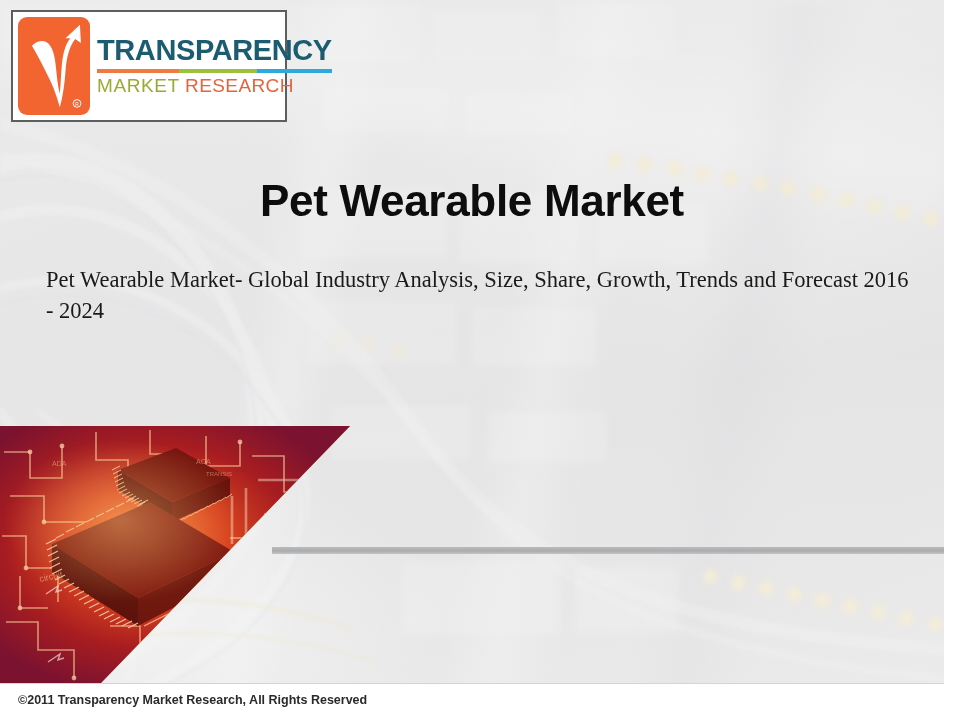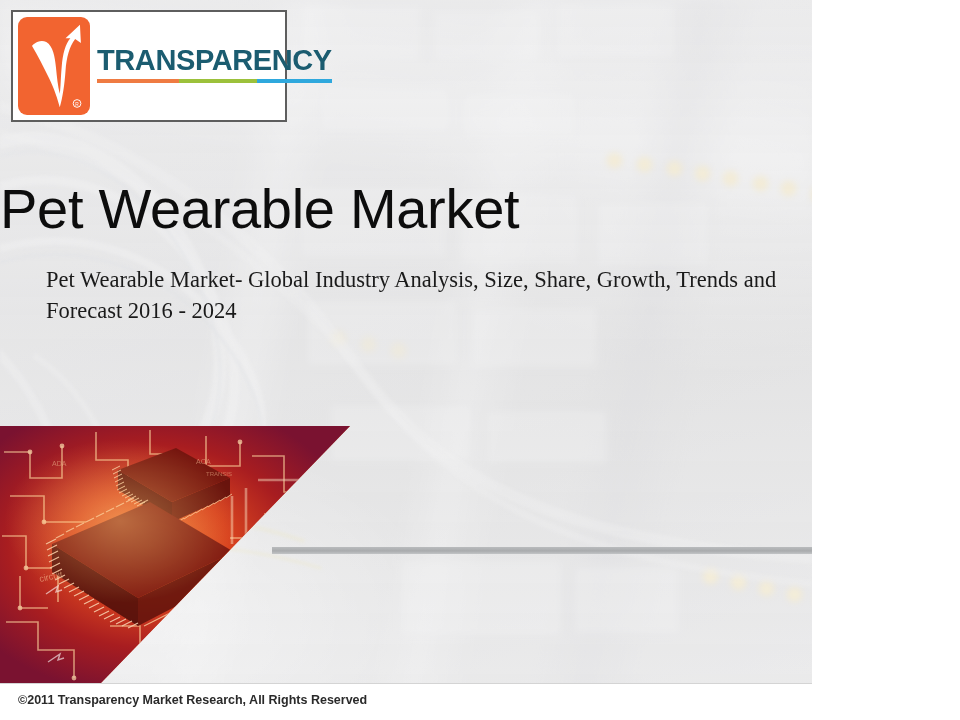--- a/index.html
+++ b/index.html
@@ -6,21 +6,21 @@
     margin: 0;
     padding: 0;
     background: #ffffff;
   }
   body {
     font-family: "Liberation Sans", sans-serif;
   }
 
   .slide {
     position: relative;
-    width: 812px;
+    width: 944px;
     height: 720px;
     overflow: hidden;
     background: #a3a3a3;
   }
 
   
   .bg-photo {
     position: absolute;
     inset: 0;
     background:
@@ -127,22 +127,23 @@
     color: #4c4c4c;
     margin-top: 3px;
     white-space: nowrap;
   }
 
   
   .title {
     position: absolute;
     left: 0; right: 0;
     top: 176px;
-    font-size: 56px;
-    font-weight: normal;
+    text-align: center;
+    font-size: 44px;
+    font-weight: bold;
     color: #0d0d0d;
     letter-spacing: -0.3px;
     z-index: 5;
   }
   .subtitle {
     position: absolute;
     left: 46px; right: 34px;
     top: 264px;
     text-align: left;
     font-family: "Liberation Serif", serif;
@@ -289,20 +290,24 @@
         <circle cx="60" cy="90" r="4" fill="none" stroke="#ffffff" stroke-width="1"></circle>
         <text x="60" y="92.5" font-size="5" fill="#ffffff" text-anchor="middle" font-family="Liberation Sans, sans-serif">R</text>
       </svg>
     </div>
     <div class="logo-words">
       <div class="logo-top">TRANSPARENCY</div>
       <div class="logo-rule">
         <b class="r-o"></b>
           <b class="r-g"></b>
           <b class="r-b"></b>
+      </div>
+      <div class="logo-mid">
+        <span class="w-market">MARKET</span>
+        <span class="w-research">RESEARCH</span>
       </div>
     </div>
   </div>
 
   <div class="title">Pet Wearable Market</div>
   <div class="subtitle">Pet Wearable Market- Global Industry Analysis, Size, Share, Growth, Trends and Forecast 2016 - 2024</div>
 
   <div class="chip-poly">
     <div class="chip-art">
       <div class="pcb"></div>

